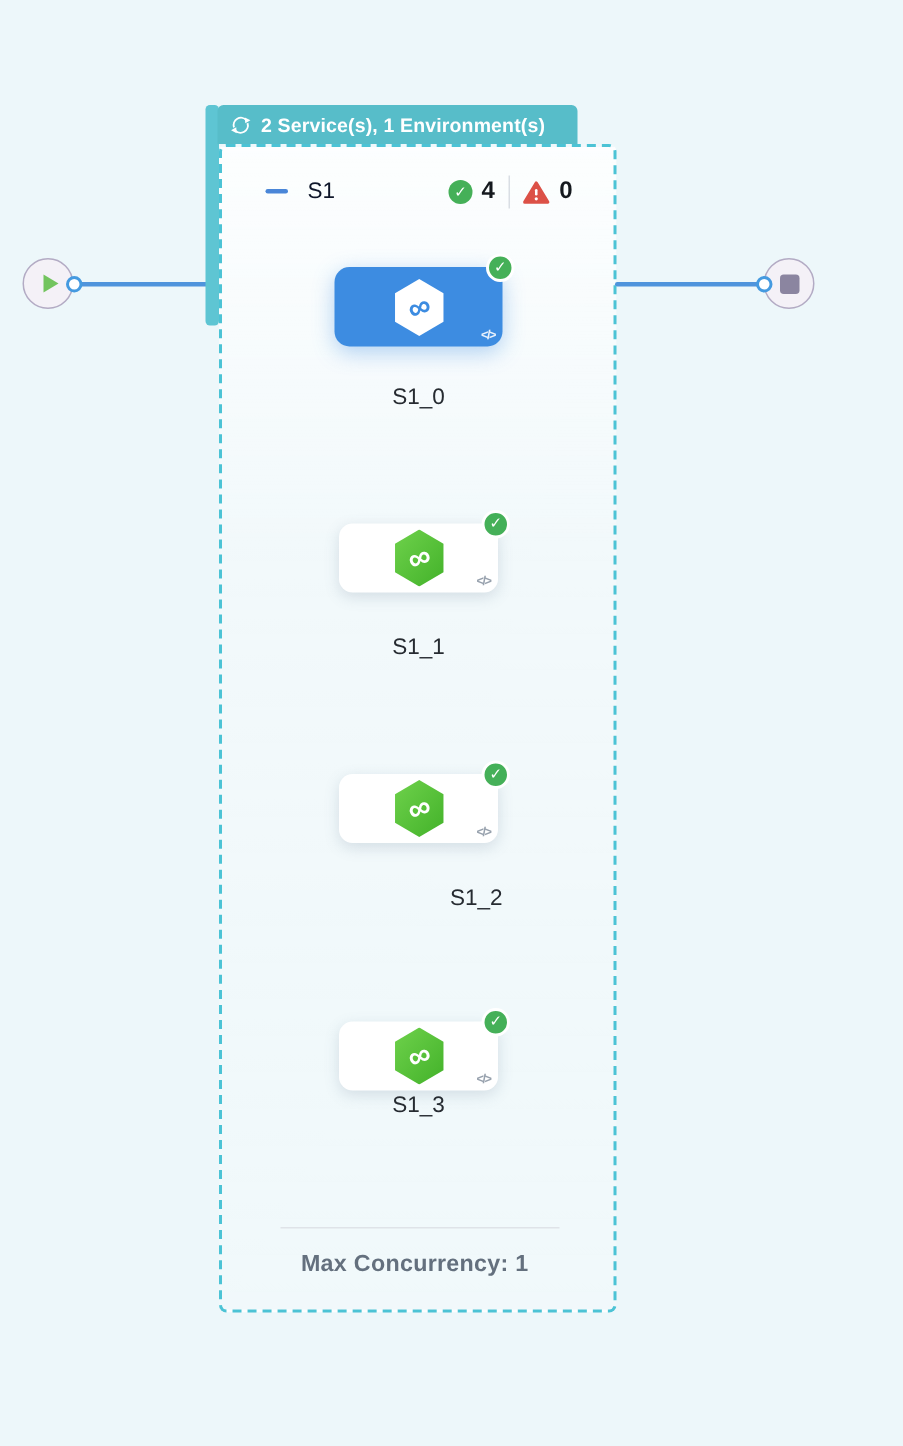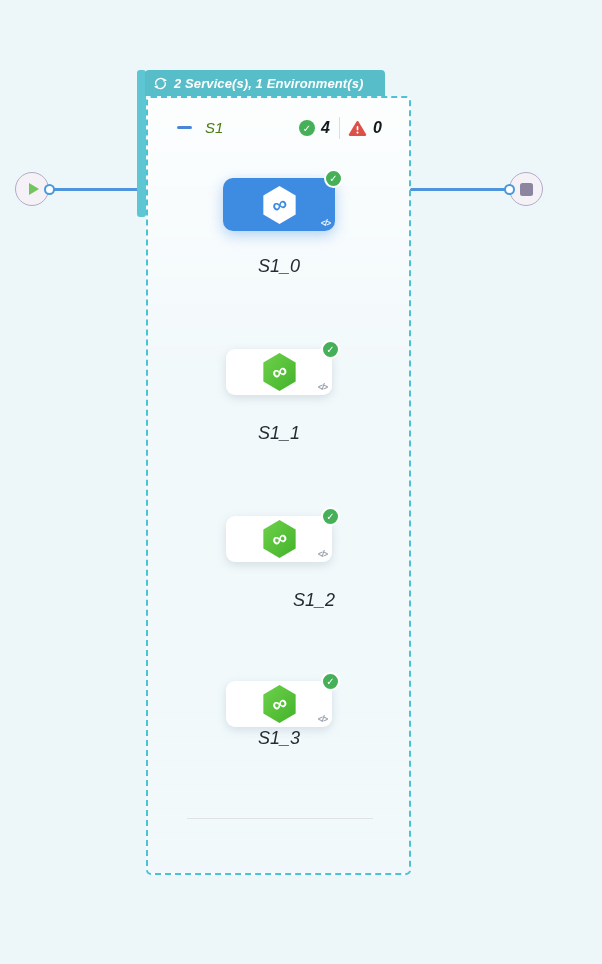--- a/index.html
+++ b/index.html
@@ -2,21 +2,21 @@
 <html><head>
 <meta charset="utf-8">
 <style>
   html,body{margin:0;padding:0;}
   body{
     width:602px;height:964px;
     background:#edf7fa;
     font-family:"Liberation Sans","DejaVu Sans",sans-serif;
     overflow:hidden;
   }
-  .canvas{position:relative;width:602px;height:964px;font-style:italic;}
+  .canvas{position:relative;width:602px;height:964px;}
 
   
   .group-box{
     position:absolute;left:146px;top:96px;width:261px;height:775px;
     border:2.5px dashed #4cc3d5;border-radius:5px;
     background:linear-gradient(180deg,rgba(255,255,255,.85) 0%,rgba(255,255,255,.30) 34%,rgba(255,255,255,.22) 100%);
     z-index:1;
   }
   .group-badge{
     position:absolute;left:145px;top:70px;width:240px;height:26px;
@@ -25,21 +25,21 @@
     color:#fff;font-size:13px;font-weight:700;letter-spacing:.1px;
     z-index:4;cursor:pointer;
   }
   .teal-strip{
     position:absolute;left:137px;top:70px;width:9px;height:147px;
     background:#5ec5d3;border-radius:3px;z-index:3;
   }
 
   
   .collapse-dash{position:absolute;left:177px;top:126px;width:15px;height:3px;border-radius:2px;background:#4a86d8;z-index:5;cursor:pointer;}
-  .group-title{position:absolute;left:205px;top:119px;font-size:15px;color:#4d7c0f;font-weight:500;z-index:5;}
+  .group-title{position:absolute;left:205px;top:119px;font-size:15px;color:#0f172a;font-weight:500;z-index:5;}
   .status-cluster{position:absolute;left:299px;top:117px;height:22px;display:flex;align-items:center;z-index:5;}
   .check-circle{
     width:16px;height:16px;border-radius:50%;background:#45b058;
     display:flex;align-items:center;justify-content:center;
     color:#fff;font-size:10px;font-weight:700;flex:0 0 auto;
   }
   .count-num{font-size:16px;font-weight:600;color:#15191e;margin:0 9px 0 6px;}
   .count-num.last{margin-right:0;}
   .v-sep{width:1px;height:22px;background:#d9dee4;margin-right:8px;}
   .warn-icon{width:19px;height:17px;flex:0 0 auto;}
@@ -86,21 +86,21 @@
   }
   .code-glyph{
     position:absolute;right:5px;bottom:3px;font-size:8.5px;font-weight:700;
     color:#97a1ad;letter-spacing:-1px;
   }
   .node-card.blue .code-glyph{color:#eaf2fc;}
   .hex-icon{display:block;}
 
   .node-label{
     position:absolute;left:223px;width:112px;text-align:center;
-    font-size:18px;color:#262b31;z-index:3;
+    font-size:15px;color:#262b31;z-index:3;
   }
   .node-label.l0{top:256px;} .node-label.l1{top:423px;}
   .node-label.l2{top:590px;text-align:right;} .node-label.l3{top:728px;}
 
   
   .footer-divider{position:absolute;left:187px;top:818px;width:186px;height:1px;background:#dfe3e8;z-index:2;}
   .footer-text{
     position:absolute;left:146px;top:834px;width:261px;text-align:center;
     font-size:15.5px;font-weight:700;color:#64707e;z-index:2;letter-spacing:.2px;
   }
@@ -202,14 +202,15 @@
         </defs>
       <polygon points="17,0 34,10 34,30 17,40 0,30 0,10" fill="url(#g3)"></polygon>
       <text x="17" y="27" text-anchor="middle" font-size="22" font-weight="bold" fill="#ffffff" transform="rotate(-20 17 20)">∞</text>
     </svg>
     <span class="code-glyph">&lt;/&gt;</span>
     <div class="node-badge">✓</div>
   </div>
   <div class="node-label l3">S1_3</div>
 
   <div class="footer-divider"></div>
+  <div class="footer-text">Max Concurrency: 1</div>
 
 </div>
 
 </body></html>

